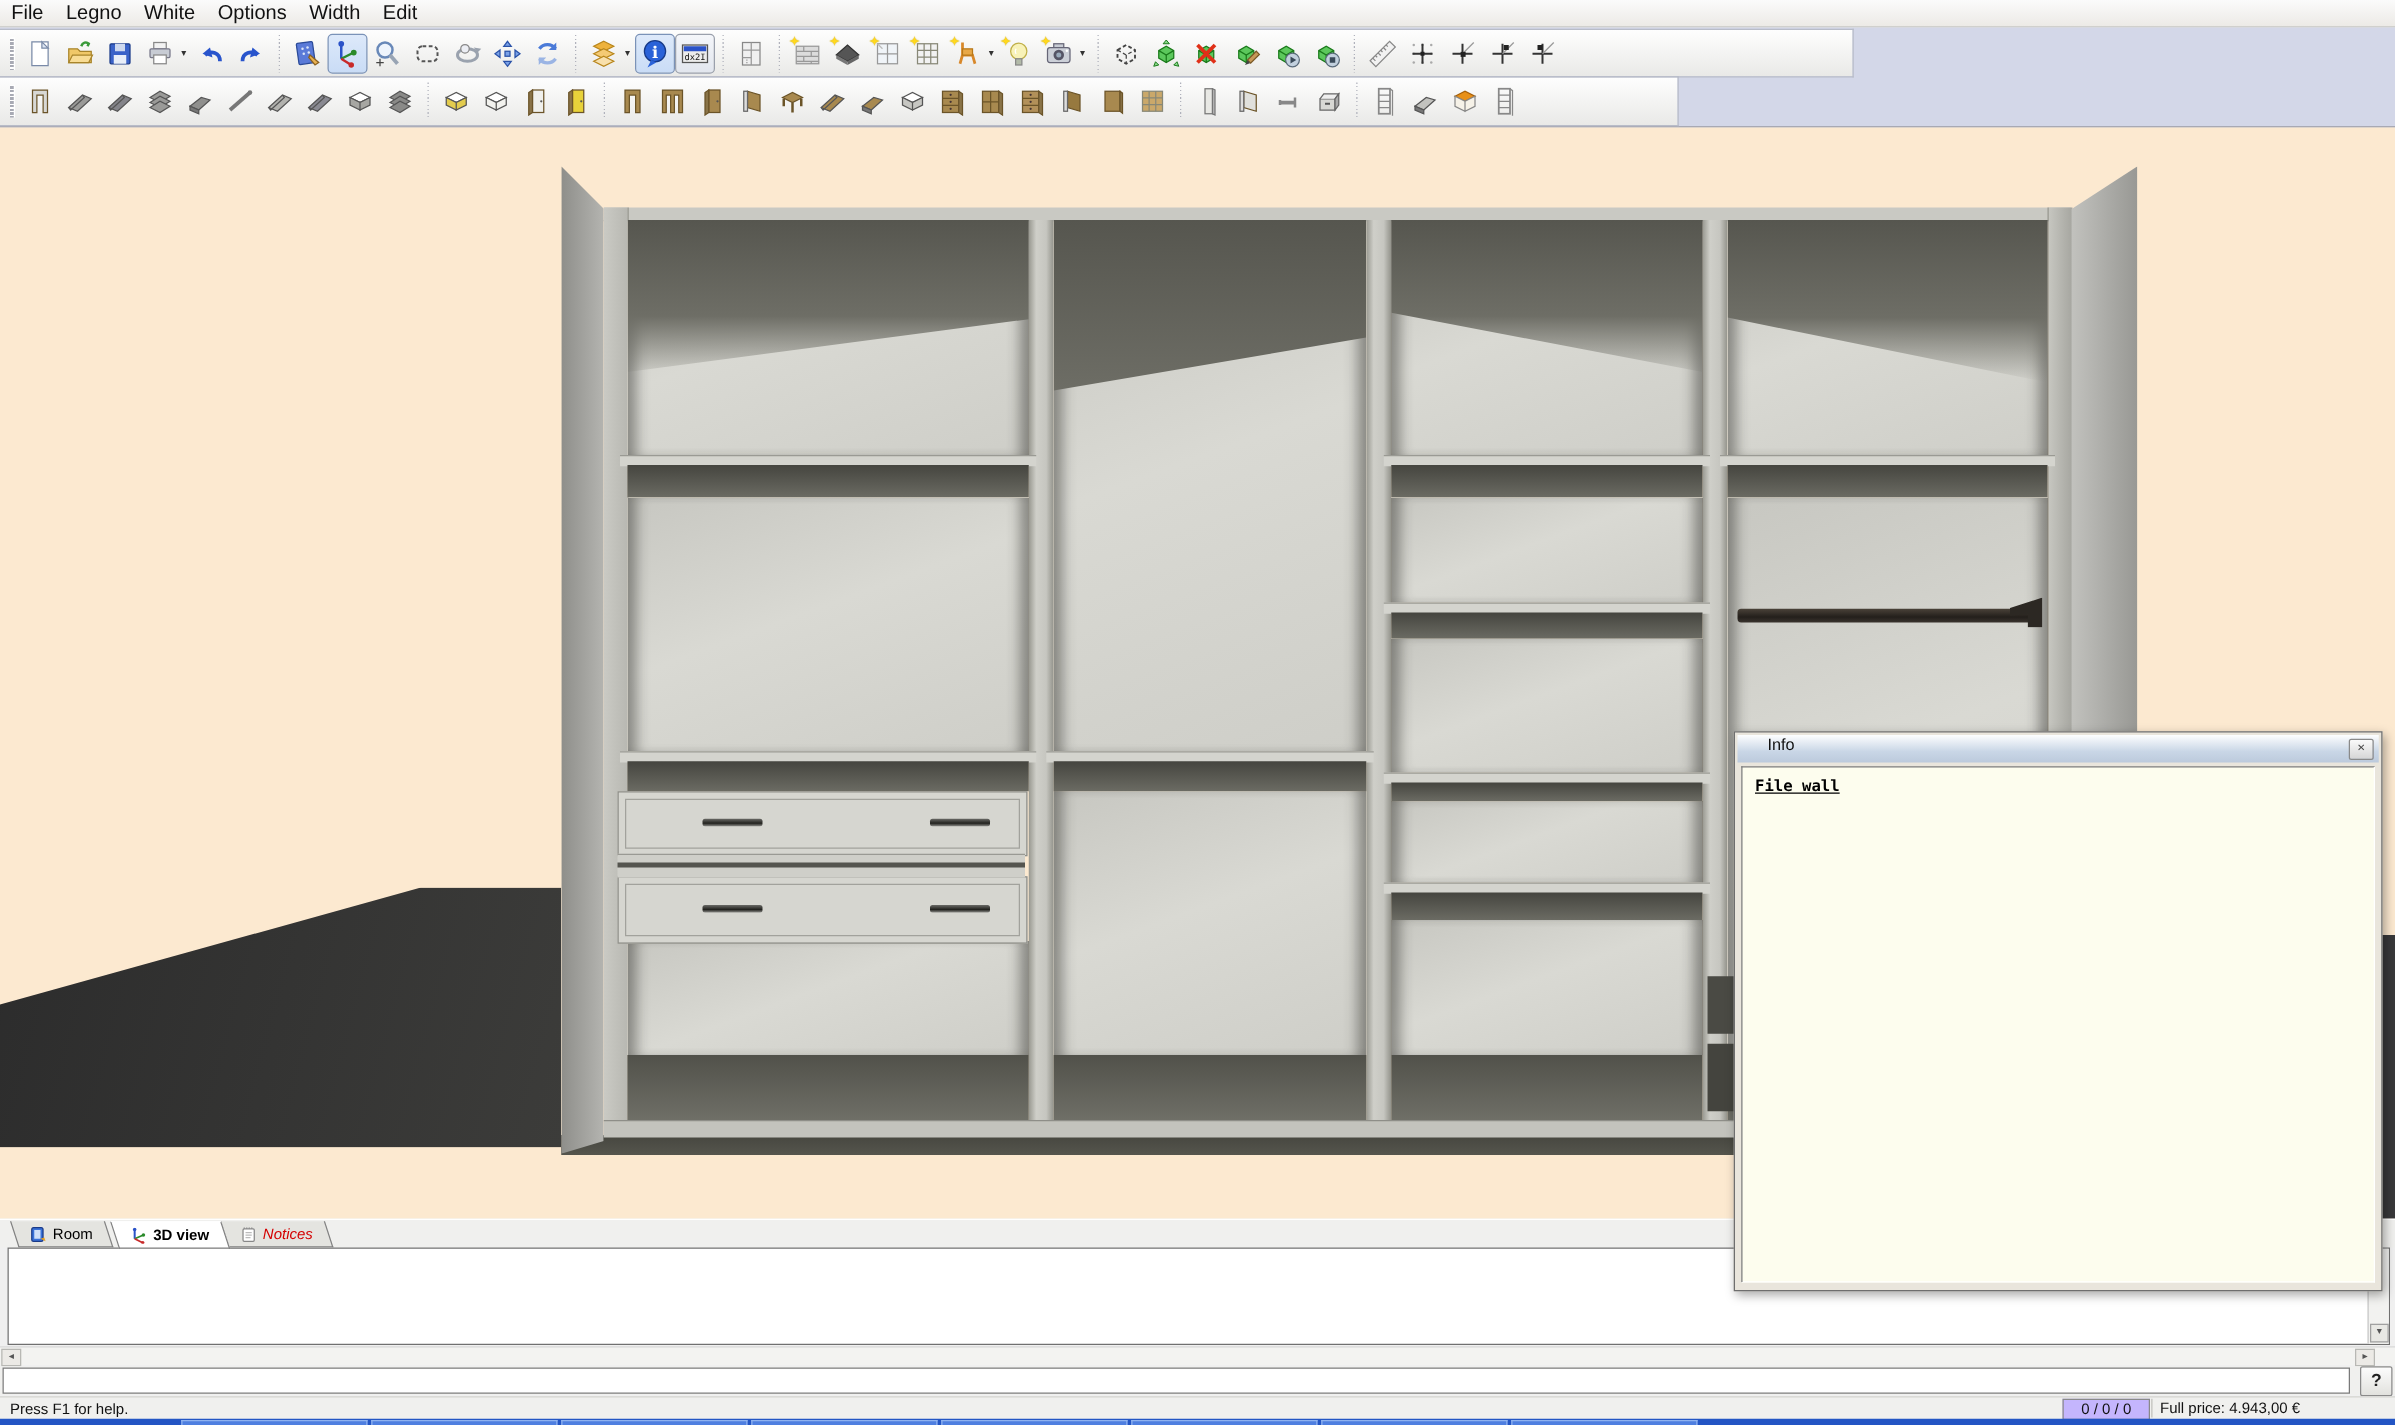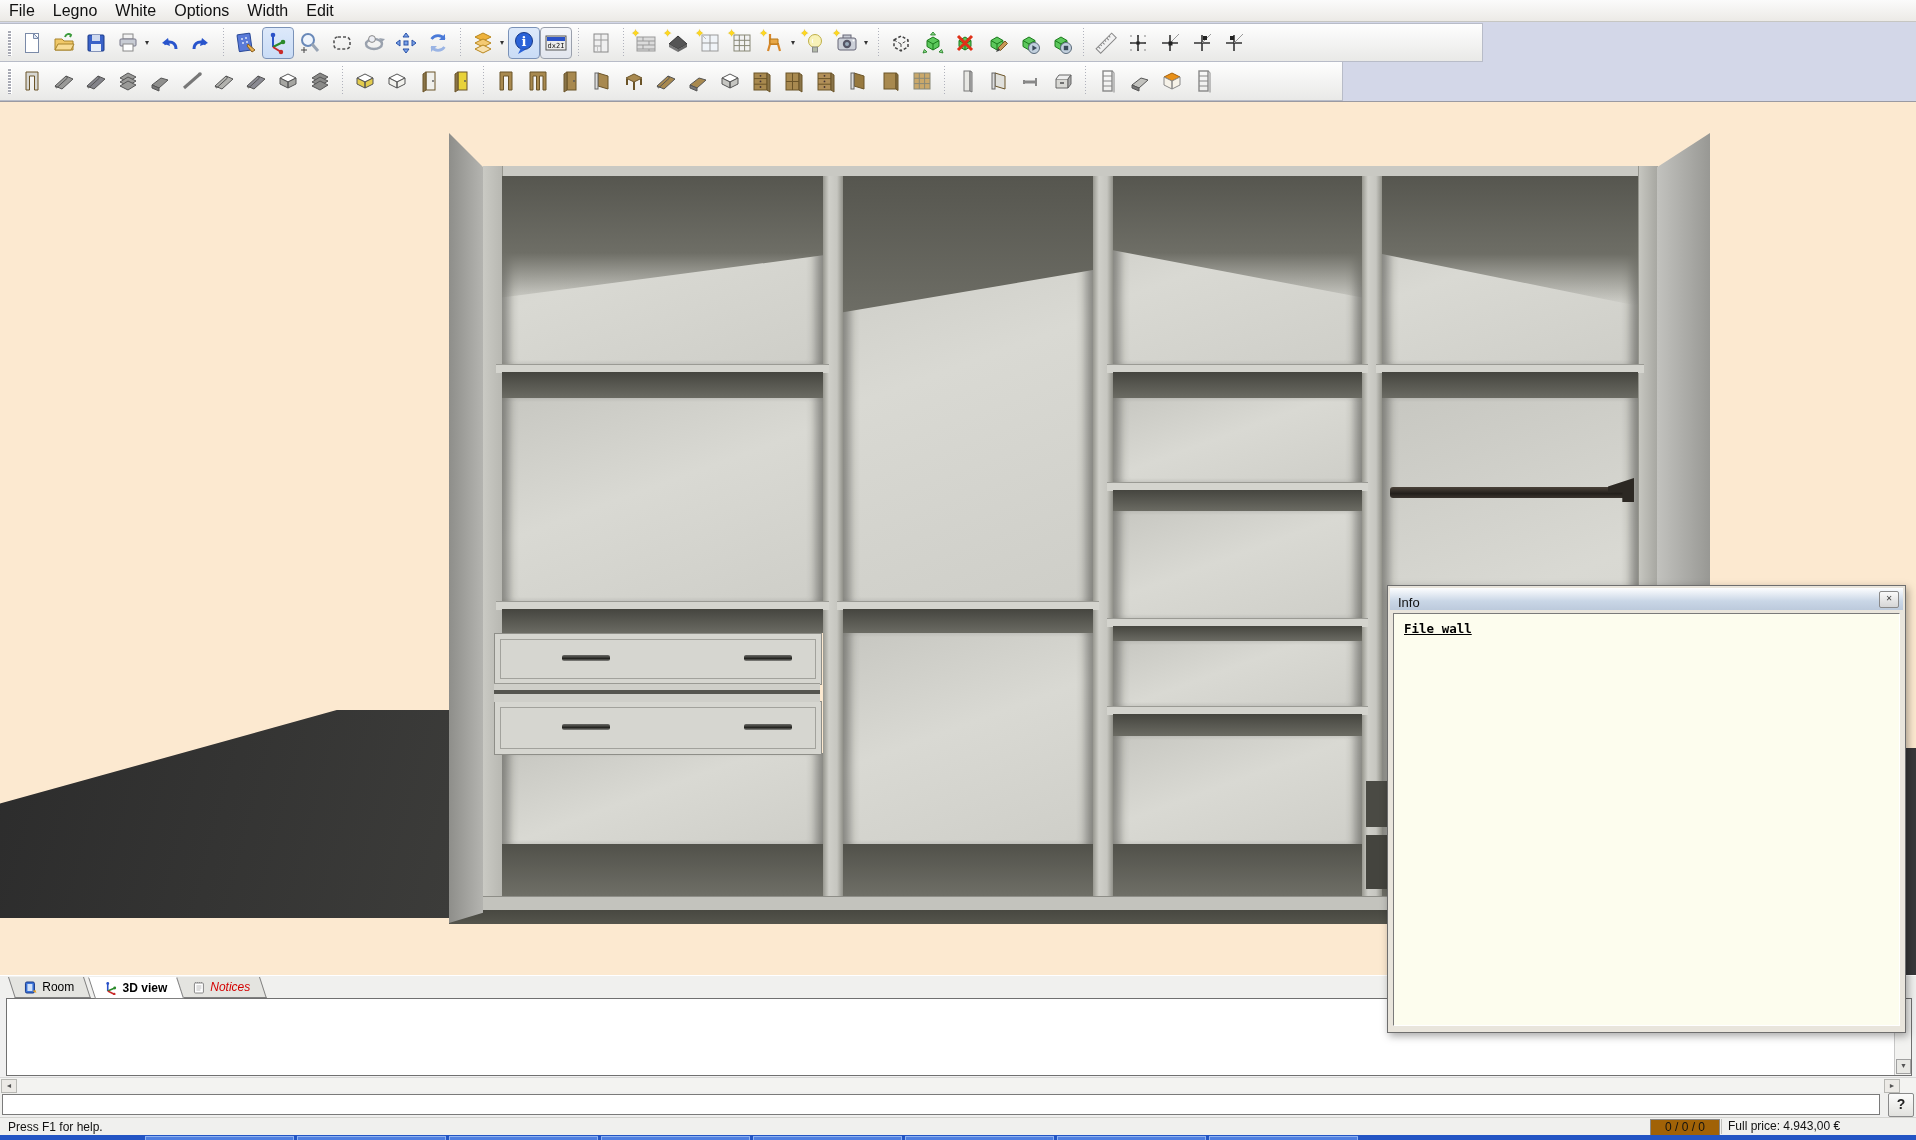--- a/index.html
+++ b/index.html
@@ -31,22 +31,22 @@
   .star{position:absolute;left:0;top:-1px;font-size:11px;color:#ffd81e;
     text-shadow:0 0 1px #b89400;pointer-events:none;}
   
   #viewport{position:absolute;left:0;top:102px;width:1916px;height:873px;
     background:#fce9d0;overflow:hidden;}
   .abs{position:absolute;}
   
   #infowin{position:absolute;left:1387px;top:585px;width:517px;height:446px;z-index:60;
     background:#e9e5dc;border:1px solid #6e6e6e;box-shadow:2px 3px 8px rgba(0,0,0,.35);}
   #infotitle{position:absolute;left:2px;top:2px;right:2px;height:22px;
-    background:linear-gradient(#fdfeff,#c9d6e6 60%,#bccadc);display:flex;align-items:flex-end;
-    font-size:13px;color:#111;padding-left:8px;}
+    background:linear-gradient(#fdfeff,#c9d6e6 60%,#bccadc);display:flex;align-items:flex-start;
+    font-size:13px;color:#111;padding-left:24px;}
   #infoclose{position:absolute;right:6px;top:5px;width:18px;height:15px;
     background:linear-gradient(#fafafa,#d6d6d6);border:1px solid #8a8a8a;border-radius:2px;
     font-size:8px;line-height:13px;text-align:center;color:#444;cursor:default;}
   #infobody{position:absolute;left:5px;right:5px;top:27px;bottom:6px;background:#fdfdee;
     border-top:1px solid #7a7a7a;border-left:1px solid #7a7a7a;
     border-right:1px solid #fff;border-bottom:1px solid #fff;
     font-family:"DejaVu Sans Mono",monospace;font-size:12.5px;line-height:14.5px;
     color:#000;padding:8px 10px;}
   #infobody .t{font-weight:bold;text-decoration:underline;}
   
@@ -70,21 +70,21 @@
     font-size:7px;line-height:11px;text-align:center;color:#555;}
   #cmdbar{position:absolute;left:0;top:1093px;width:1916px;height:23px;background:#f0f0ee;}
   #cmdinput{position:absolute;left:2px;top:1px;width:1876px;height:19px;background:#fff;
     border:1px solid #7a7a7a;}
   #helpbtn{position:absolute;left:1888px;top:0px;width:24px;height:22px;text-align:center;
     background:linear-gradient(#fcfcfc,#e2e2de);border:1px solid #8a8a8a;border-radius:2px;
     font-weight:bold;font-size:14px;line-height:21px;color:#222;}
   #statusbar{position:absolute;left:0;top:1117px;width:1916px;height:18px;background:#f0f0ee;
     border-top:1px solid #d4d4d0;font-size:12px;color:#111;}
   #sb-help{position:absolute;left:8px;top:2px;}
-  #sb-count{position:absolute;left:1650px;top:1px;width:68px;height:15px;background:#a16207;
+  #sb-count{position:absolute;left:1650px;top:1px;width:68px;height:15px;background:#c4b5fd;
     border:1px solid #8a8a8a;text-align:center;line-height:15px;font-size:12px;}
   #sb-price{position:absolute;left:1721px;top:1px;width:193px;height:15px;border-left:1px solid #c0c0bc;
     padding-left:6px;line-height:15px;}
   #taskbar{position:absolute;left:0;top:1135px;width:1916px;height:5px;background:#2355c4;overflow:hidden;}
   .tseg{position:absolute;top:1px;height:5px;background:#4f7fe0;border:1px solid #8fb2f0;border-bottom:none;}
 </style>
 </head>
 <body>
 
 <div id="menubar">

